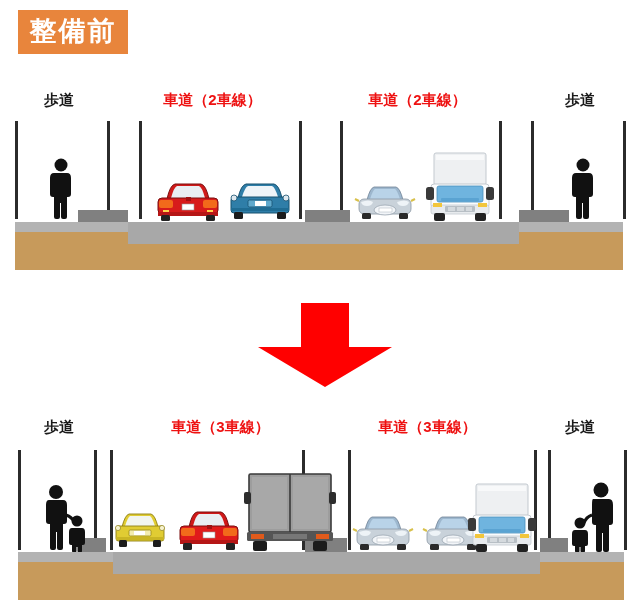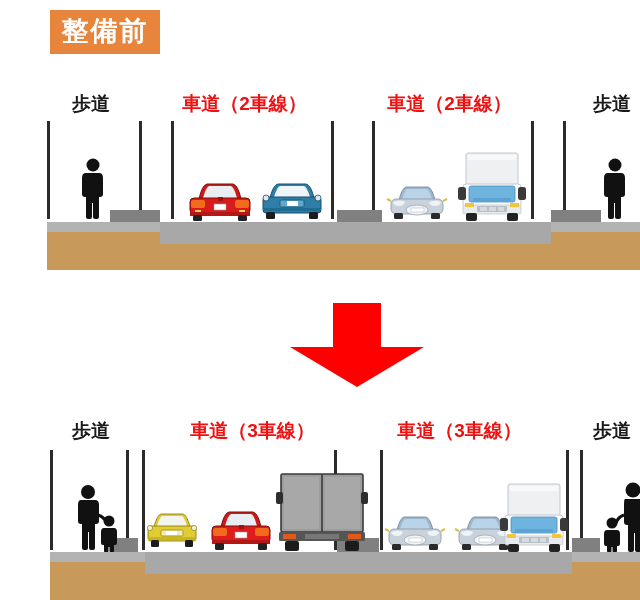--- a/index.html
+++ b/index.html
@@ -1,40 +1,40 @@
 <!DOCTYPE html>
 <html><head>
 <meta charset="utf-8">
 <style>
   html,body{margin:0;padding:0;}
   body{
     width:640px;height:600px;position:relative;overflow:hidden;
     background:#ffffff;
     font-family:"Liberation Sans","DejaVu Sans",sans-serif;
   }
-  .stage{position:absolute;inset:0;margin-left:32px;}
+  .stage{position:absolute;inset:0;}
 
   
   .badge{
     position:absolute;
     background:#E8853C;
     color:#ffffff;
     font-size:27px;
     font-weight:700;
     letter-spacing:2px;
     display:flex;align-items:center;justify-content:center;
     box-sizing:border-box;
     padding-bottom:3px;
   }
   .badge.shadowed{box-shadow:4px 4px 0 rgba(150,150,150,0.55);}
 
   
   .lbl{
     position:absolute;
-    font-size:19px;
+    font-size:15px;
     white-space:nowrap;
     text-align:center;
     font-weight:600;
   }
   .lbl.black{color:#1a1a1a;}
   .lbl.red{color:#ee1111;}
 
   
   .pole{position:absolute;width:3px;background:#2b2b2b;}
 

